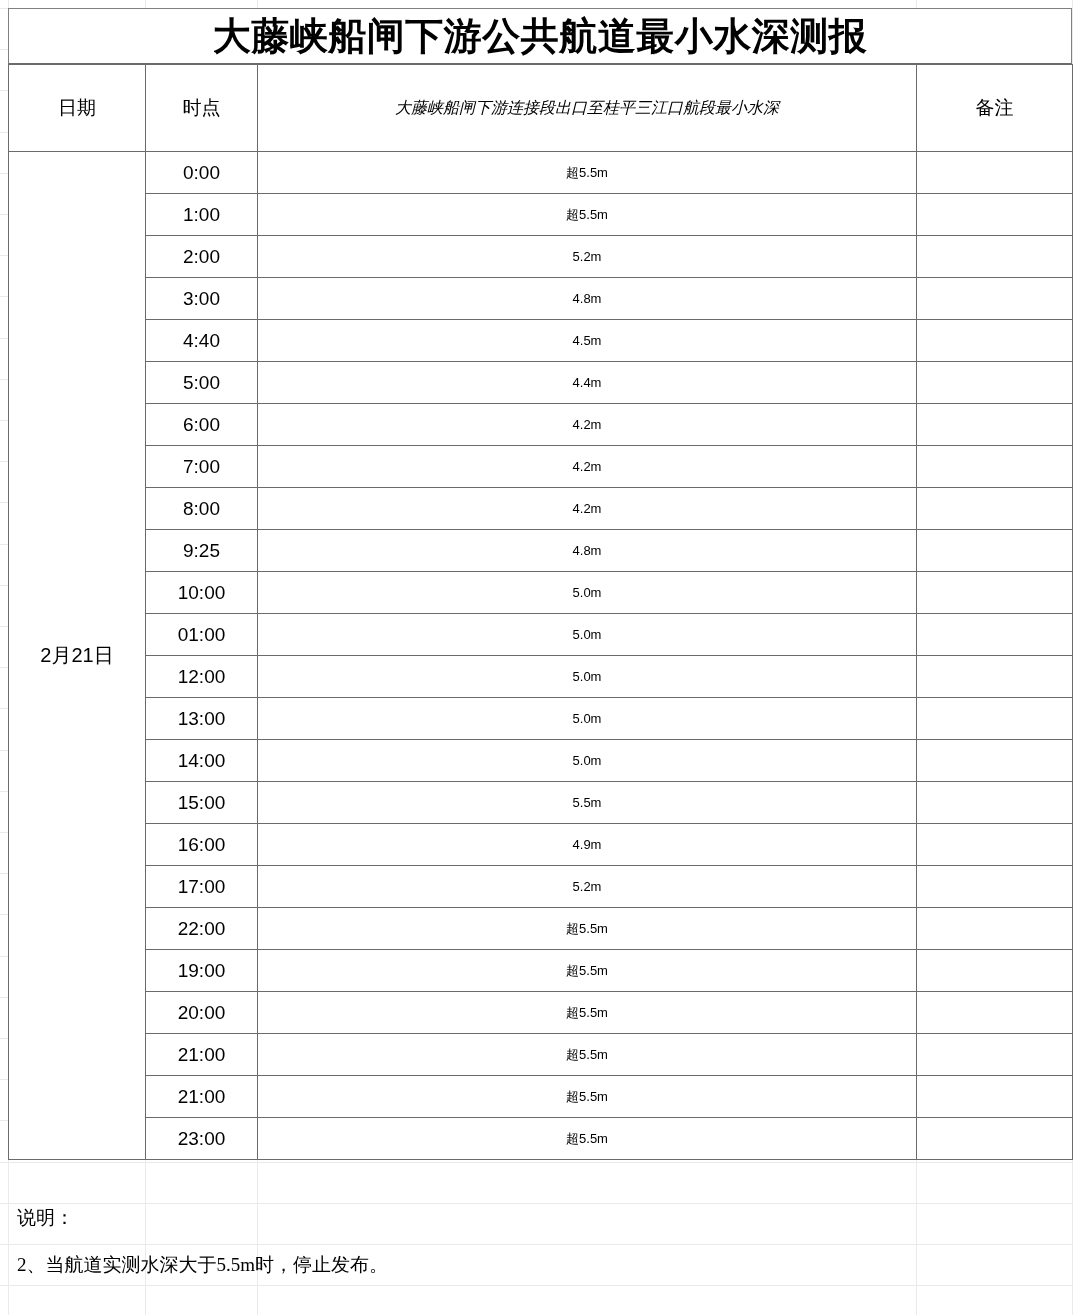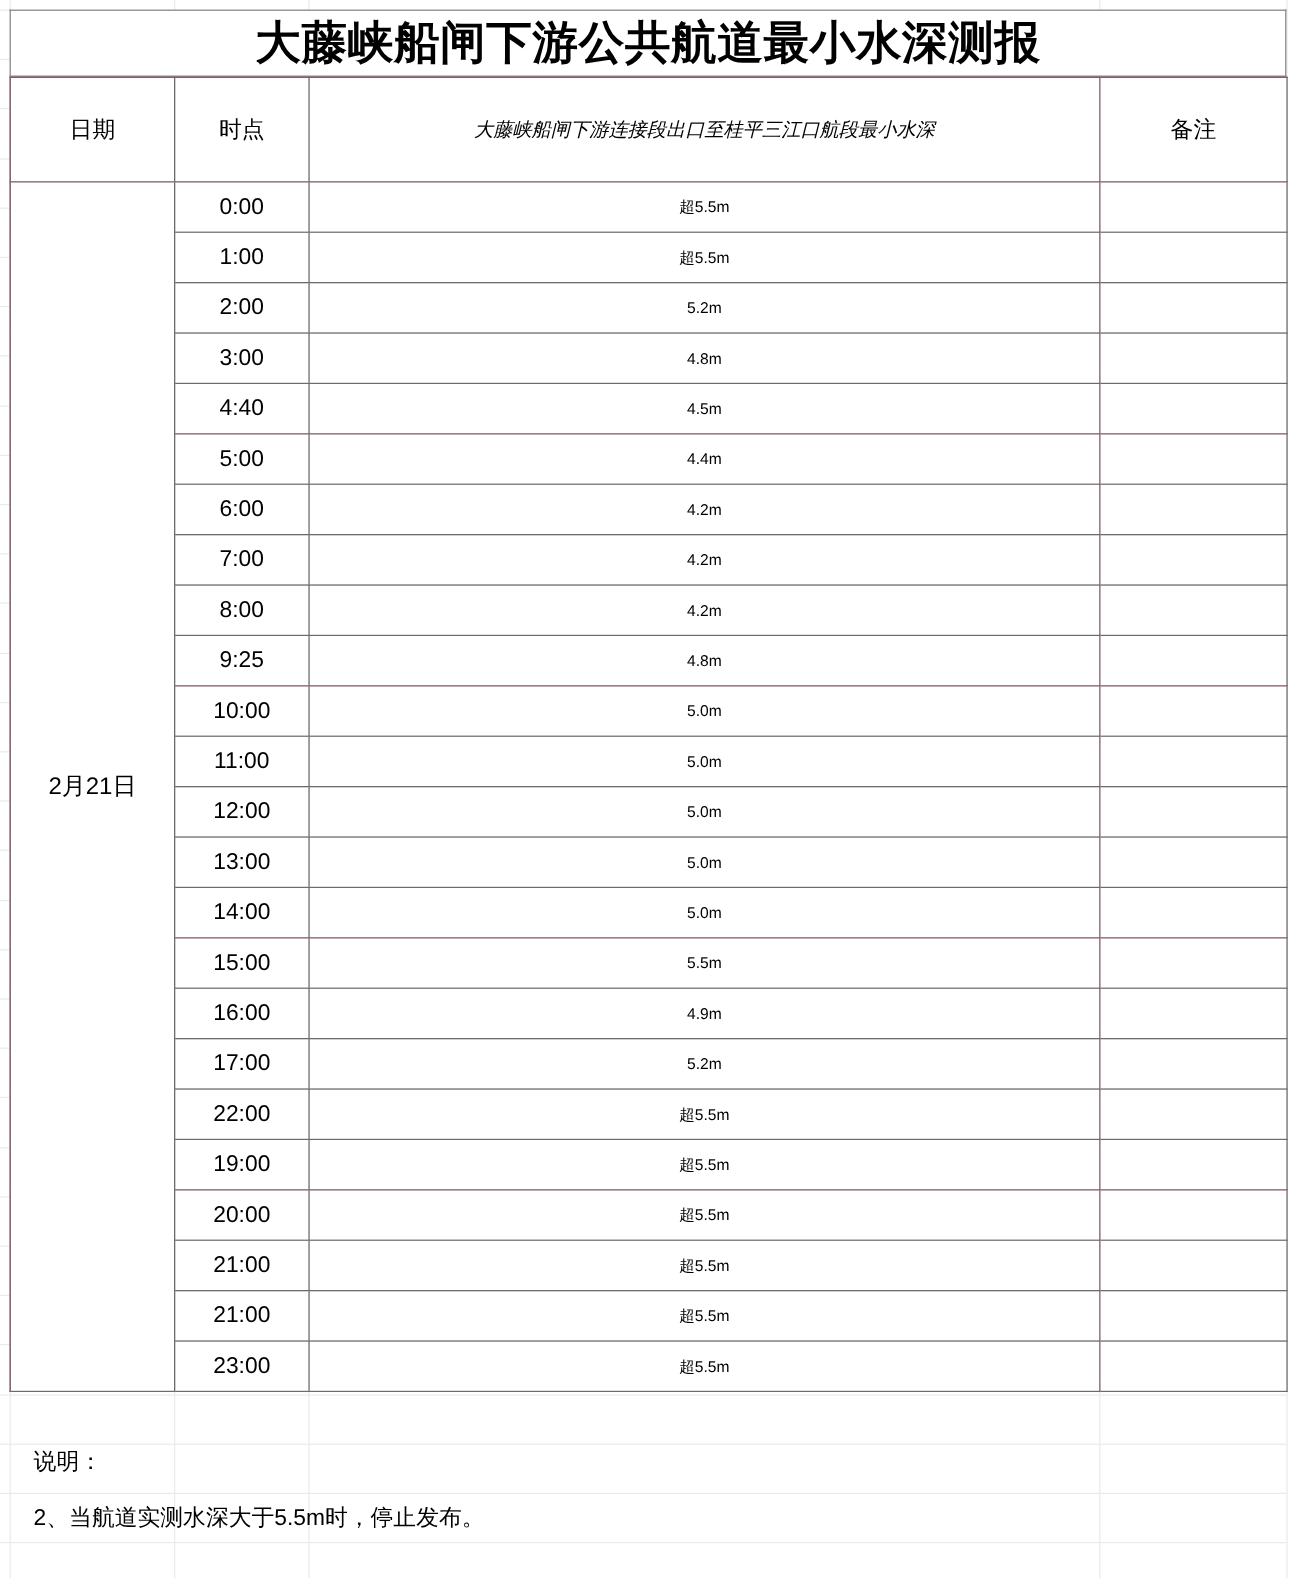--- a/index.html
+++ b/index.html
@@ -117,23 +117,24 @@
     width: 1072px;
   }
   .note-spacer {
     height: 45px;
   }
   .note-row {
     height: 45px;
     display: flex;
     align-items: center;
     font-size: 19px;
-    padding-left: 20px;
+    padding-left: 9px;
     box-sizing: border-box;
     white-space: nowrap;
+    font-family: Liberation Serif, serif;
   }
   .note-row.label { height: 48px; }
 </style>
 </head>
 <body>
 
 <div class="sheet-grid" id="sheet-grid">
     <div class="gridline-h" style="top: 8px;"></div>
     <div class="gridline-h" style="top: 49px;"></div>
     <div class="gridline-h" style="top: 90px;"></div>
@@ -246,21 +247,21 @@
           <td class="time-cell">9:25</td>
           <td class="depth-cell">4.8m</td>
           <td class="remark-cell"></td>
         </tr>
         <tr>
           <td class="time-cell">10:00</td>
           <td class="depth-cell">5.0m</td>
           <td class="remark-cell"></td>
         </tr>
         <tr>
-          <td class="time-cell">11:00</td>
+          <td class="time-cell">01:00</td>
           <td class="depth-cell">5.0m</td>
           <td class="remark-cell"></td>
         </tr>
         <tr>
           <td class="time-cell">12:00</td>
           <td class="depth-cell">5.0m</td>
           <td class="remark-cell"></td>
         </tr>
         <tr>
           <td class="time-cell">13:00</td>

